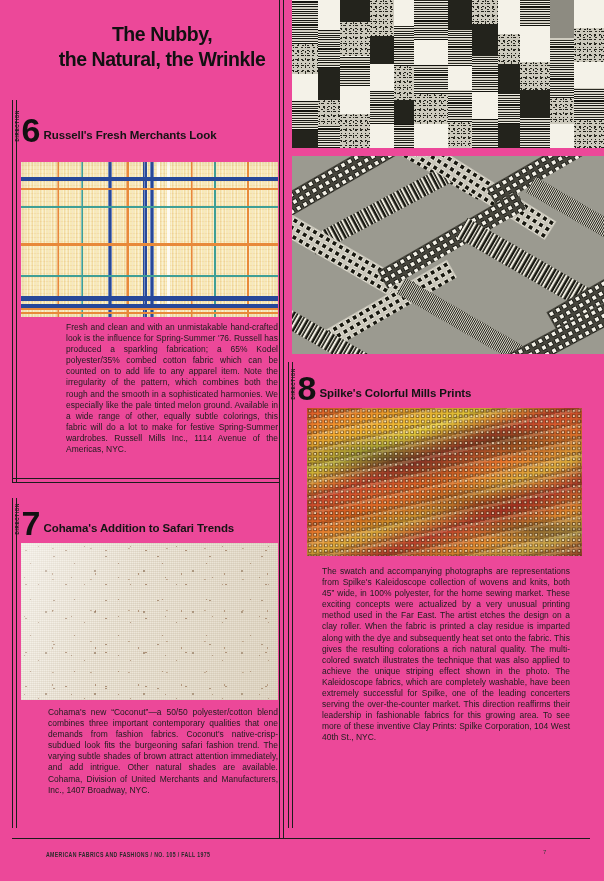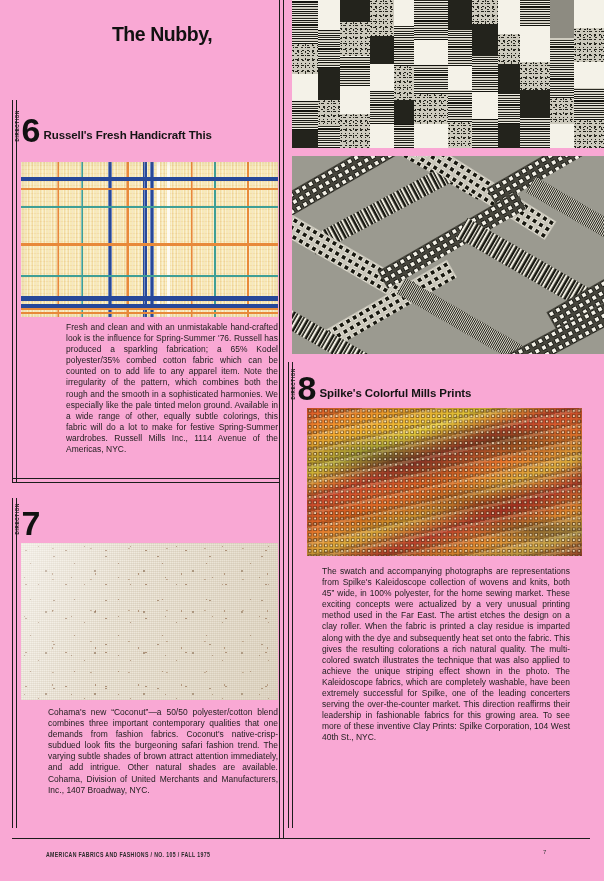--- a/index.html
+++ b/index.html
@@ -8,21 +8,21 @@
     background: #ffffff;
   }
   body {
     font-family: "Liberation Sans", sans-serif;
     -webkit-font-smoothing: antialiased;
   }
   #page {
     position: relative;
     width: 604px;
     height: 881px;
-    background: #f9a8d4;
+    background: #ec4899;
     overflow: hidden;
   }
 
   
   .rule-v {
     position: absolute;
     background: #1c1c1c;
   }
   .rule-h {
     position: absolute;
@@ -286,37 +286,39 @@
   <div class="rule-v" style="left:12px; top:498px; width:1.4px; height:330px;"></div>
   <div class="rule-v" style="left:16px; top:498px; width:1.4px; height:330px;"></div>
 
   <div class="rule-v" style="left:288px; top:362px; width:1.4px; height:466px;"></div>
   <div class="rule-v" style="left:292px; top:362px; width:1.4px; height:466px;"></div>
 
   <div class="rule-h" style="left:12px; top:838px; width:578px; height:1.4px;"></div>
 
   <div class="headline">
     <span class="l1">The Nubby,</span>
+    <span class="l2">the Natural, the Wrinkle</span>
   </div>
 
   <div class="dir-head" style="left:16px; top:110px;">
     <span class="dir-word">DIRECTION</span>
     <span class="dir-num">6</span>
-    <span class="dir-title">Russell's Fresh Handicraft This</span>
+    <span class="dir-title">Russell's Fresh Merchants Look</span>
   </div>
 
   <div class="art plaid" style="left:21px; top:162px; width:257px; height:155px;">
     <div class="plaid-edge"></div>
   </div>
 
   <div class="body-copy" style="left:66px; top:322px; width:212px;">Fresh and clean and with an unmistakable hand-crafted look is the influence for Spring-Summer '76. Russell has produced a sparkling fabrication; a 65% Kodel polyester/35% combed cotton fabric which can be counted on to add life to any apparel item. Note the irregularity of the pattern, which combines both the rough and the smooth in a sophisticated harmonies. We especially like the pale tinted melon ground. Available in a wide range of other, equally subtle colorings, this fabric will do a lot to make for festive Spring-Summer wardrobes. Russell Mills Inc., 1114 Avenue of the Americas, NYC.</div>
 
   <div class="dir-head" style="left:16px; top:503px;">
     <span class="dir-word">DIRECTION</span>
     <span class="dir-num">7</span>
+    <span class="dir-title">Cohama's Addition to Safari Trends</span>
   </div>
 
   <div class="art nubby" style="left:21px; top:543px; width:257px; height:157px;">
     <div class="nubby-shade"></div>
   </div>
 
   <div class="body-copy" style="left:48px; top:707px; width:230px;">Cohama's new “Coconut”—a 50/50 polyester/cotton blend combines three important contemporary qualities that one demands from fashion fabrics. Coconut's native-crisp-subdued look fits the burgeoning safari fashion trend. The varying subtle shades of brown attract attention immediately, and add intrigue. Other natural shades are available. Cohama, Division of United Merchants and Manufacturers, Inc., 1407 Broadway, NYC.</div>
 
   <div class="art patchwork" style="left:292px; top:0px; width:312px; height:148px;">
 

